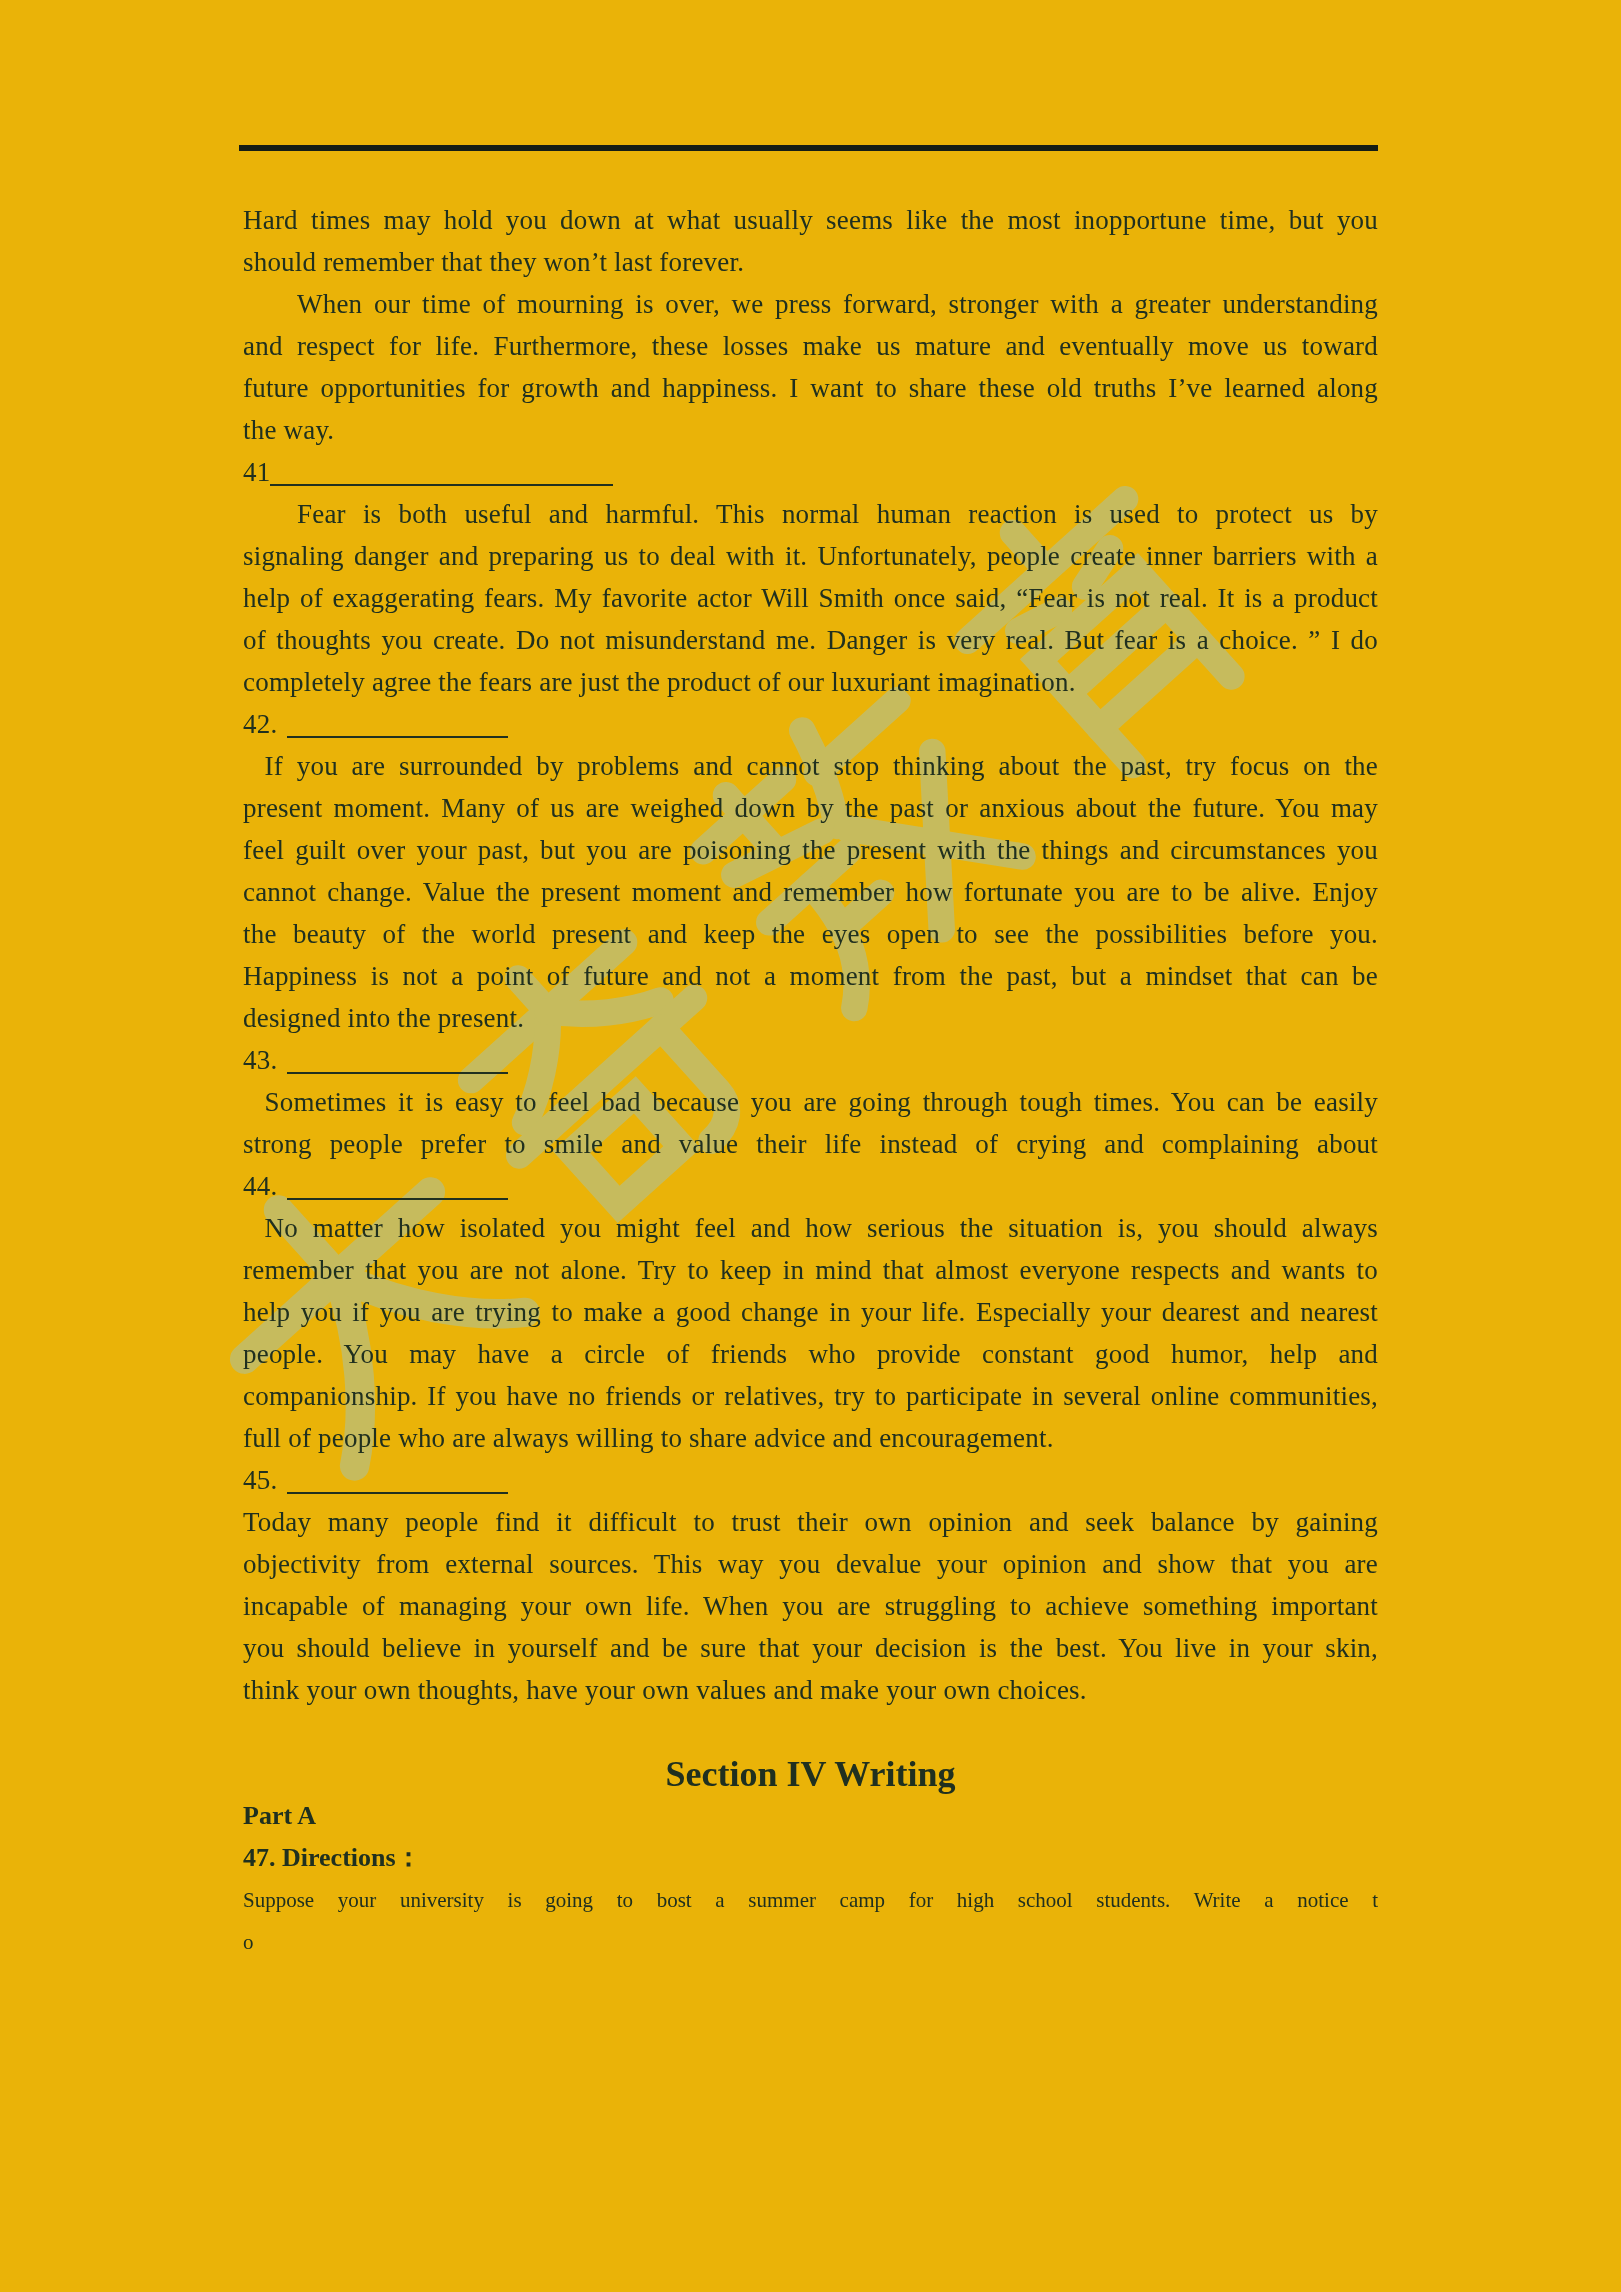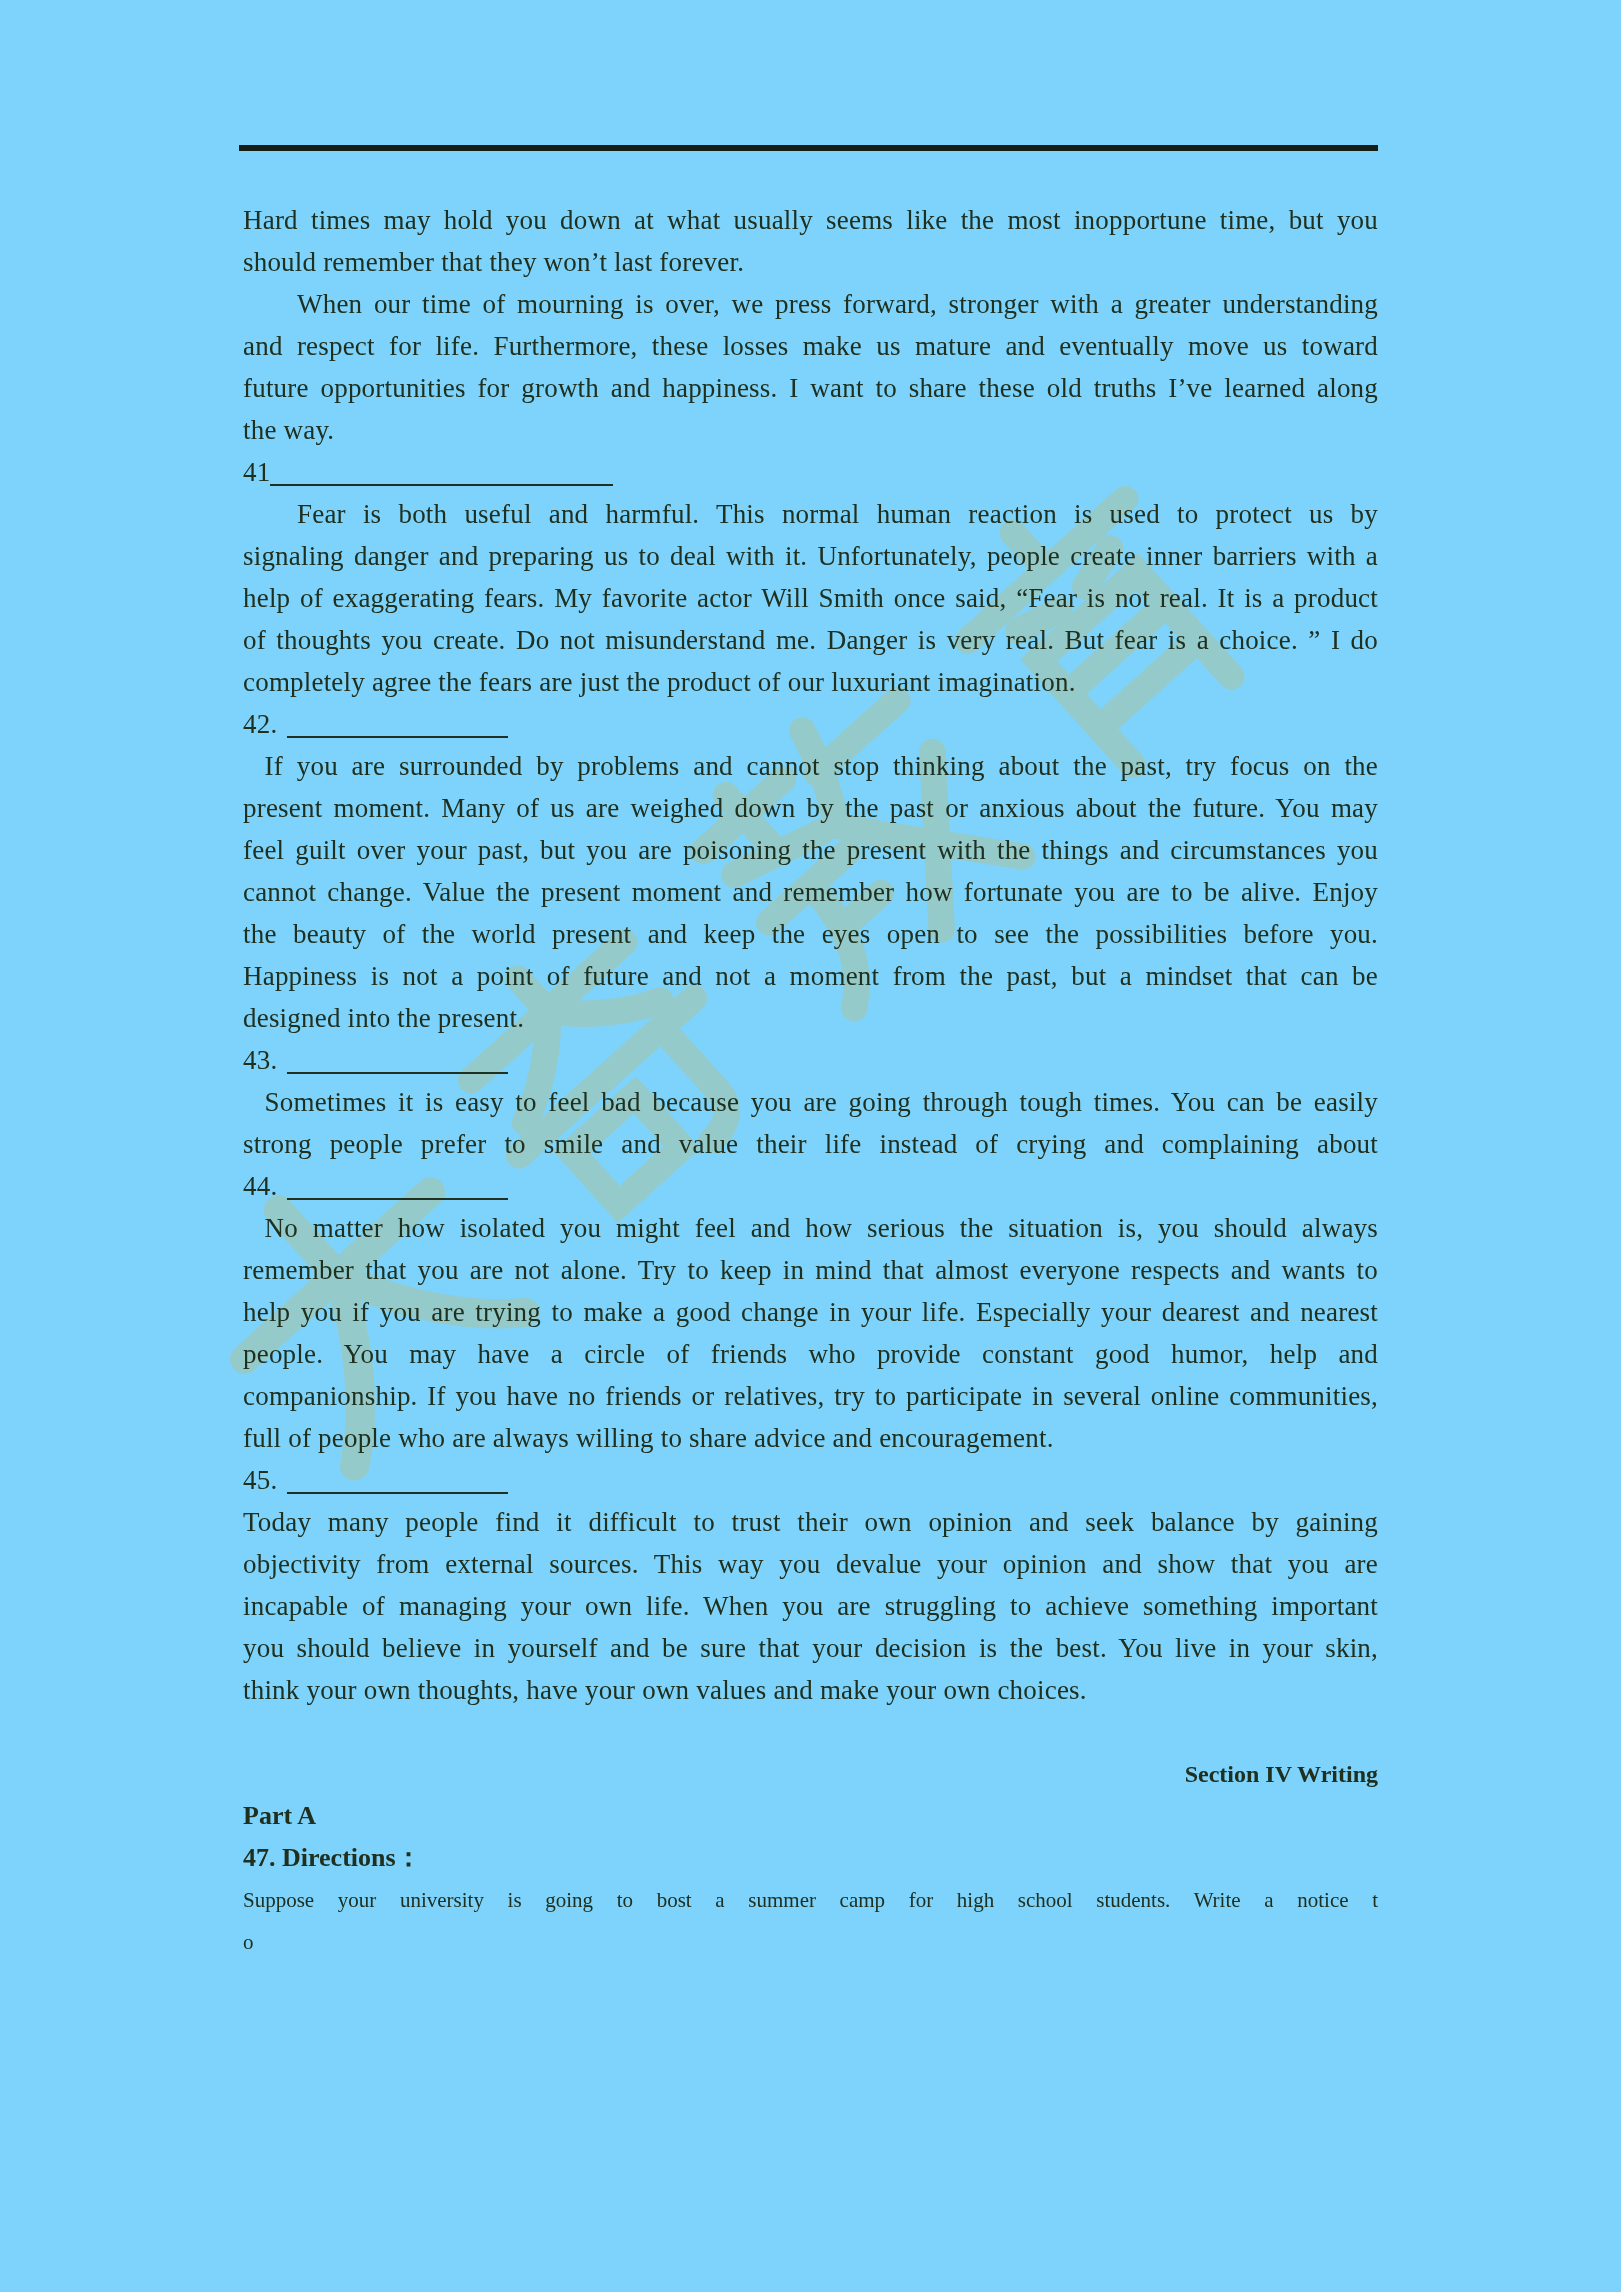--- a/index.html
+++ b/index.html
@@ -1,19 +1,19 @@
 <!DOCTYPE html>
 <html><head>
 <meta charset="utf-8">
 <style>
   html,body{margin:0;padding:0;background:#9aa89a;}
   .page{
     position:relative;
     width:1621px;height:2293px;
-    background:#7dd3fc;
+    background:#eab308;
     overflow:hidden;
     font-family:"Liberation Serif","DejaVu Serif",serif;
     color:#20301f;
   }
   .top-rule{
     position:absolute;left:239px;top:145px;
     width:1139px;height:5.9px;background:#151d15;
   }
   .watermark{
     position:absolute;left:730px;top:965px;
@@ -43,21 +43,21 @@
     width:var(--u,221px);
     border-bottom:2px solid #20301f;
     vertical-align:-4.9px;
     height:0;
   }
   .line.gap .blank-underline{margin-left:9.8px;}
   .num:empty,.blank-underline.hidden{display:none;}
   .line:not(.blank) .blank-underline{display:none;}
   .spacer{height:42px;}
   .w-heading{
-    font-size:24px;font-weight:bold;text-align:right;
+    font-size:36px;font-weight:bold;text-align:center;
     line-height:42px;height:42px;
   }
   .w-bold{
     font-size:26px;font-weight:bold;line-height:42px;height:42px;
   }
   .w-text{
     font-size:21px;line-height:42px;height:42px;
   }
   .w-text.j{text-align:justify;text-align-last:justify;}
 </style>

